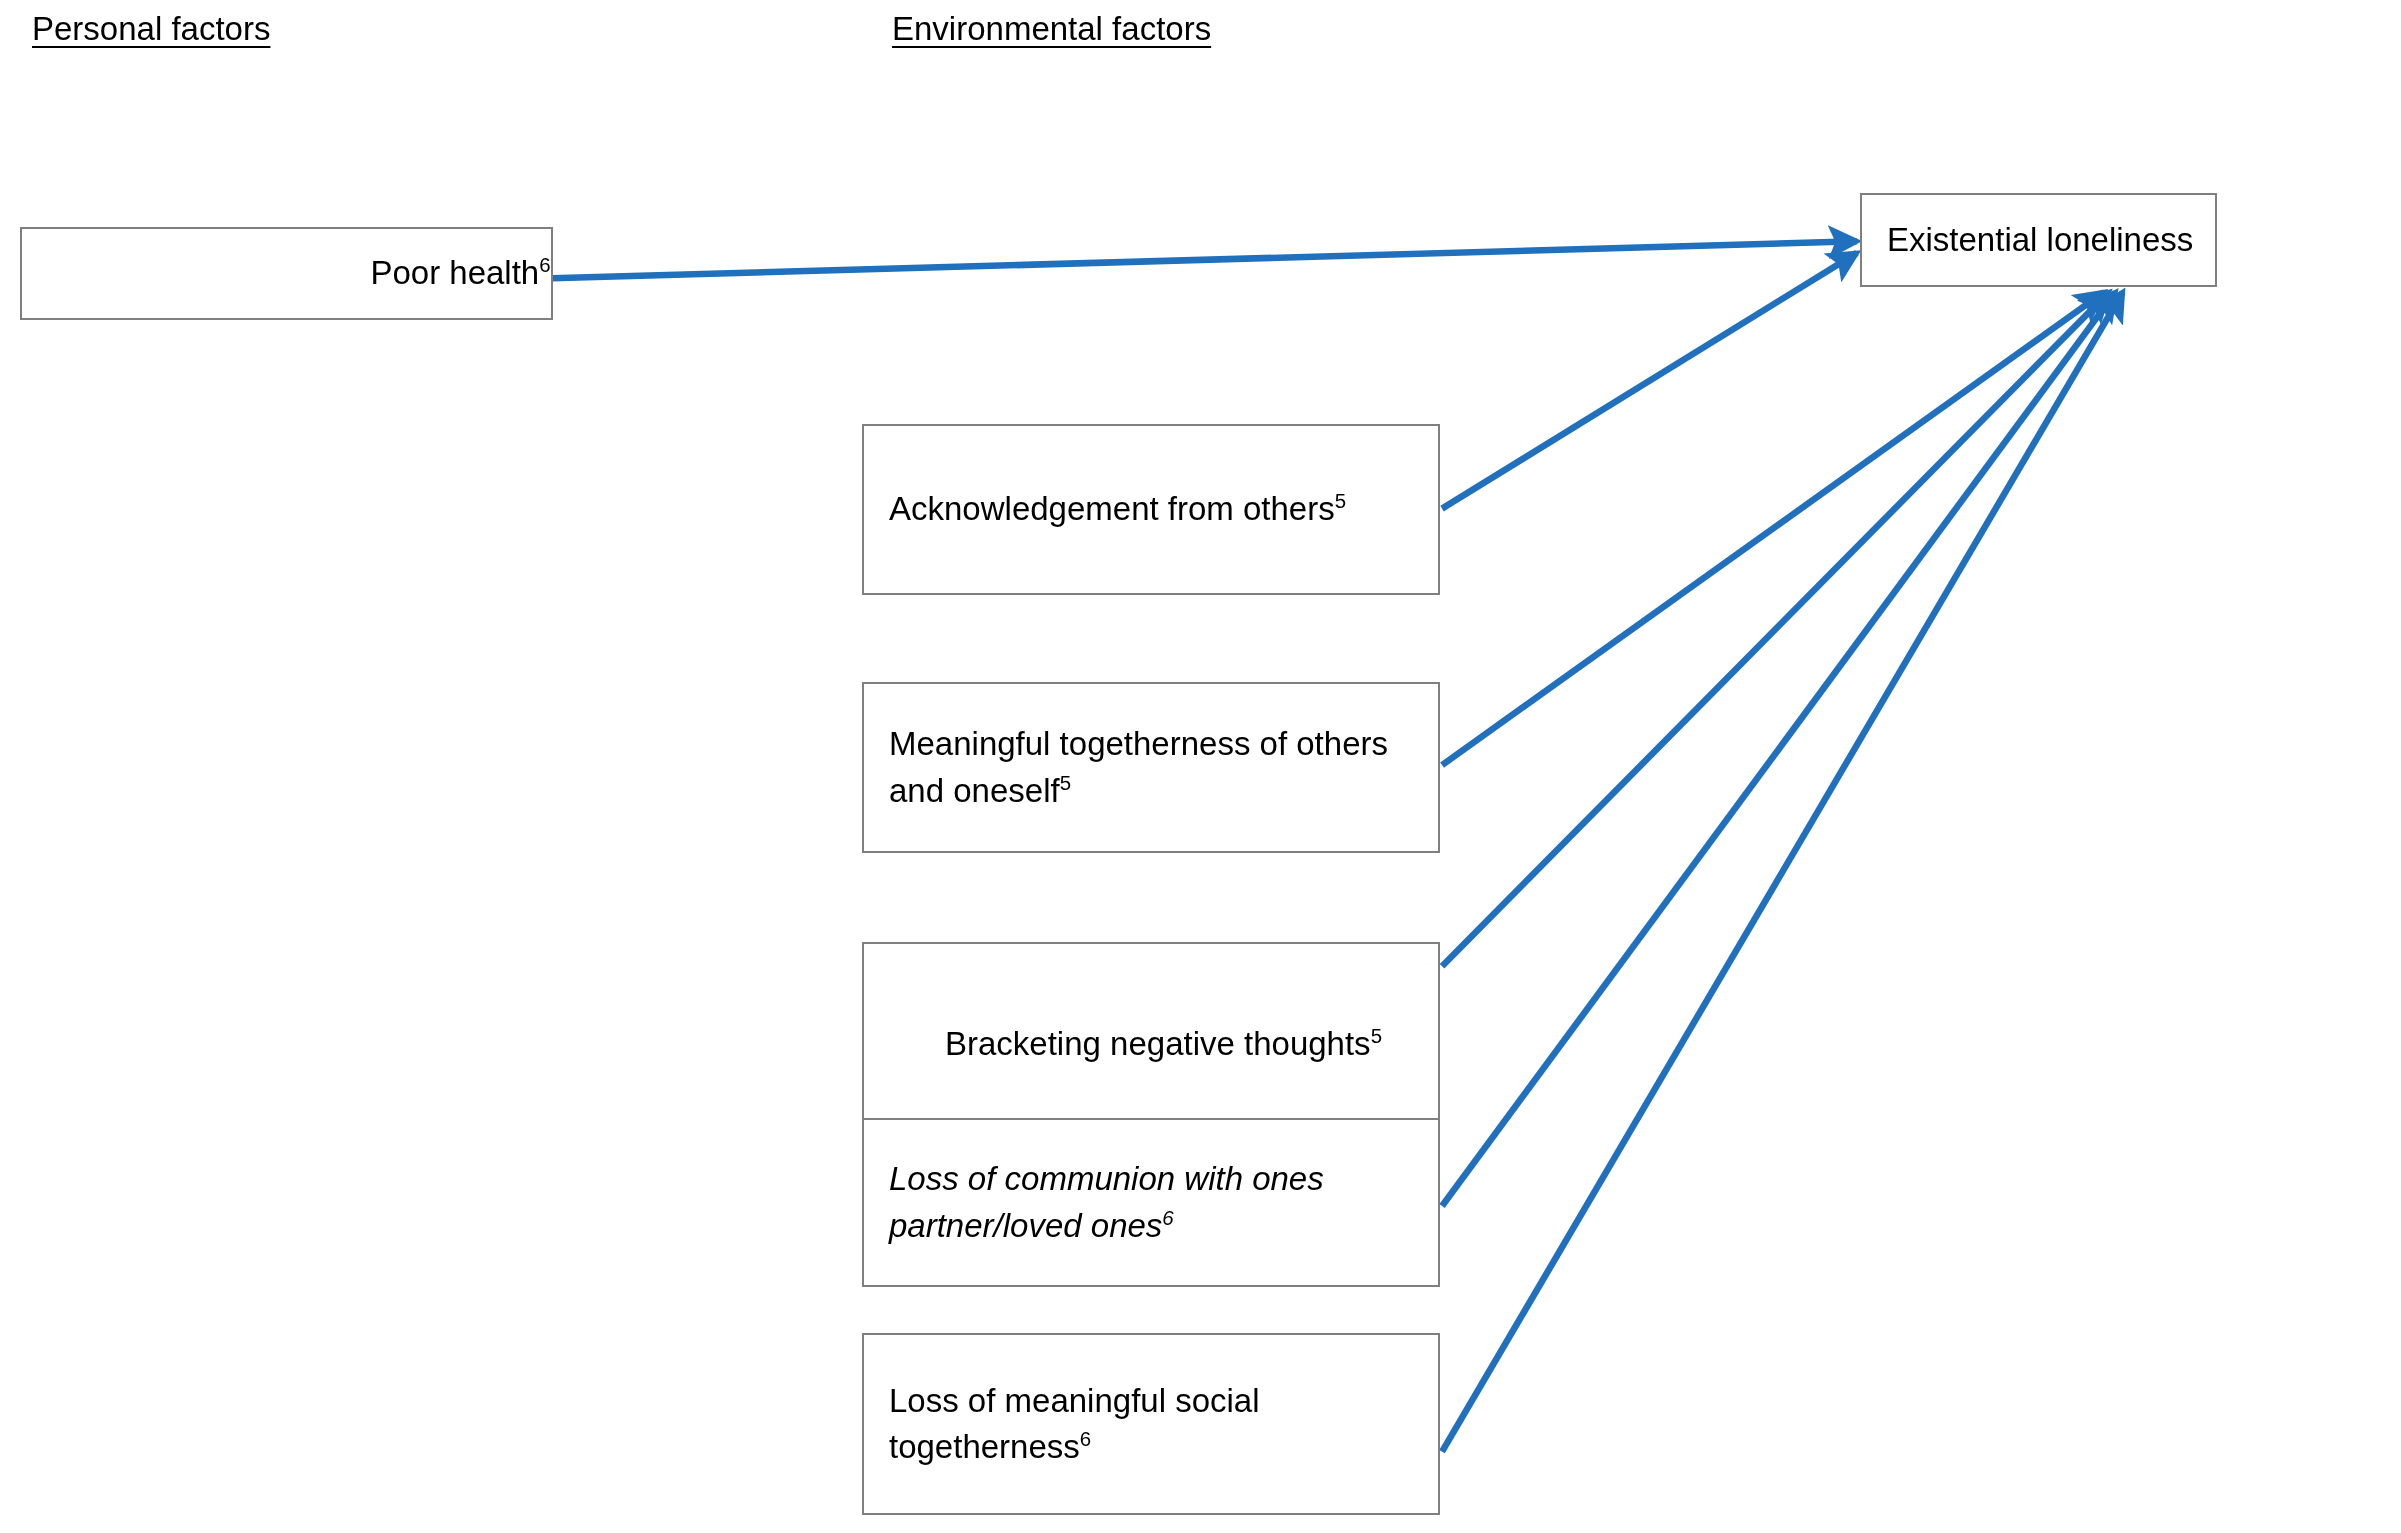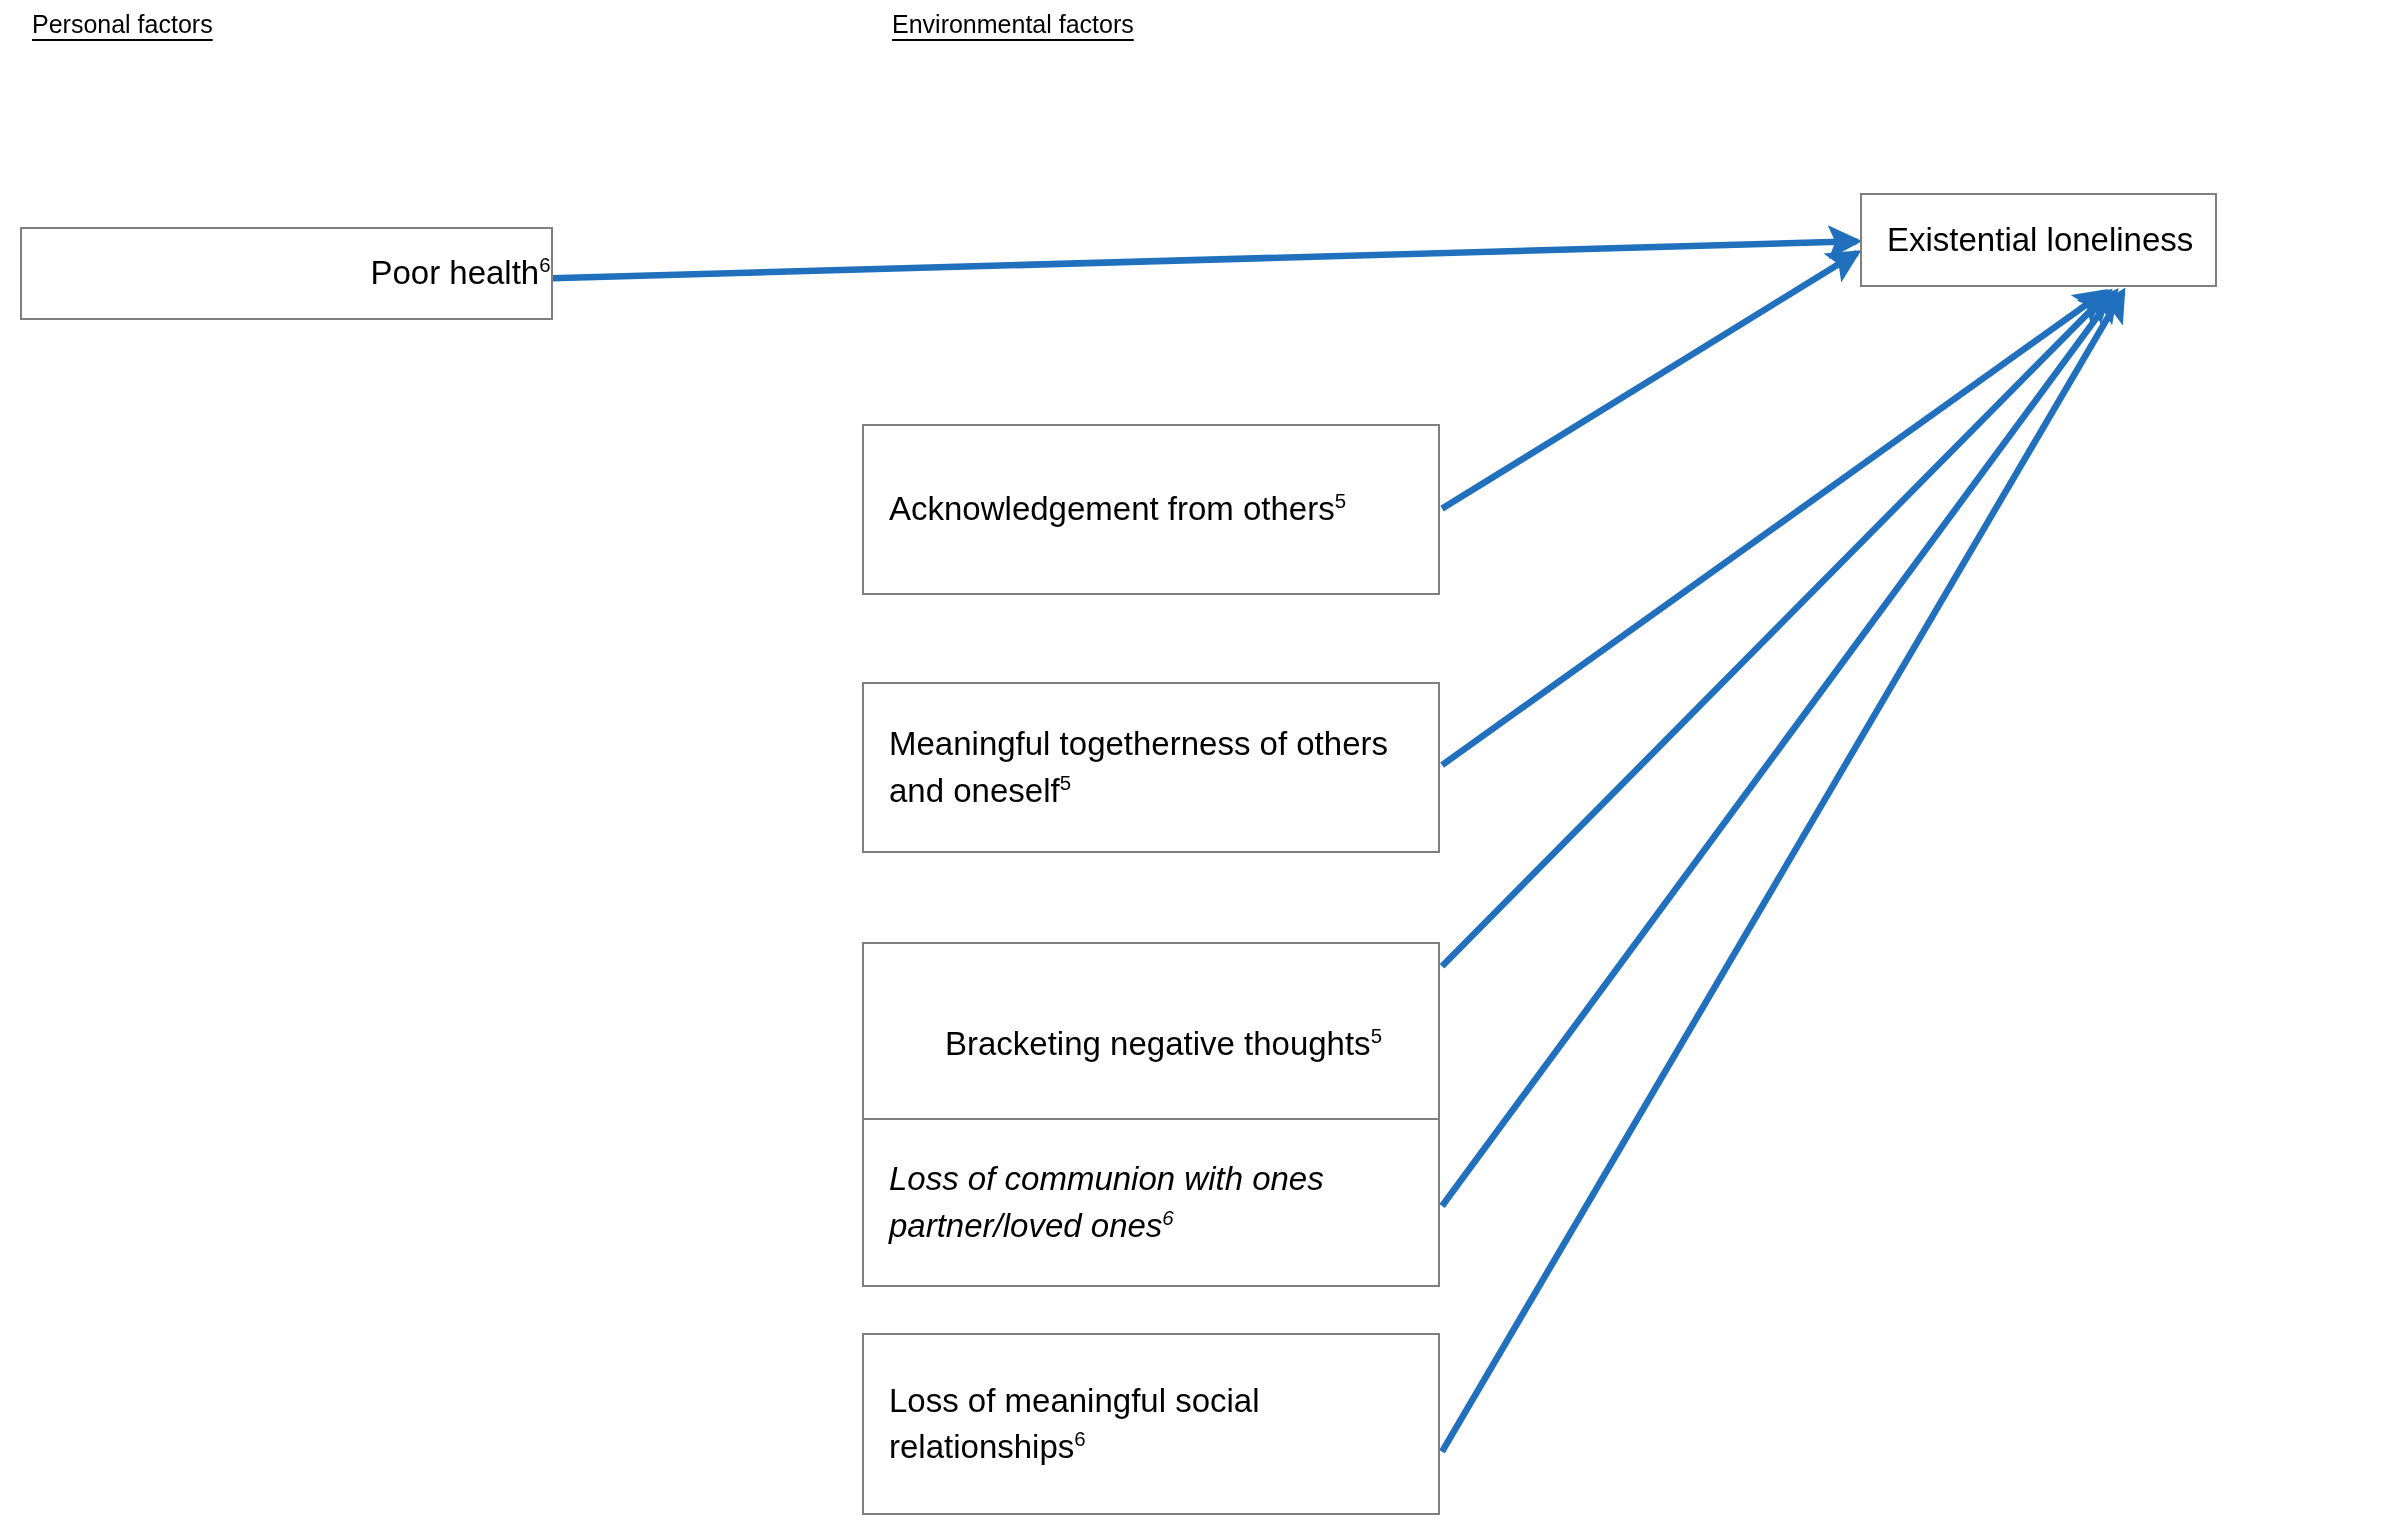--- a/index.html
+++ b/index.html
@@ -14,21 +14,21 @@
   #canvas {
     position: relative;
     width: 2401px;
     height: 1533px;
     background: #ffffff;
     overflow: hidden;
   }
   
   .col-heading {
     position: absolute;
-    font-size: 25px;
+    font-size: 33px;
     line-height: 1.15;
     color: #000000;
     text-decoration: underline;
     text-underline-offset: 5.8px;
     text-decoration-thickness: 2.2px;
     white-space: nowrap;
   }
   #heading-personal      { left: 32px;   top: 10.2px; }
   #heading-environmental { left: 892px; top: 10.2px; }
 
@@ -138,17 +138,17 @@
 
   <div id="node-bracketing-thoughts" class="node">
     <span class="node-label"><span>Bracketing negative thoughts</span><sup>5</sup></span>
   </div>
 
   <div id="node-loss-of-communion" class="node">
     <span class="node-label"><span>Loss of communion with ones partner/loved ones</span><sup>6</sup></span>
   </div>
 
   <div id="node-loss-of-social-relationships" class="node">
-    <span class="node-label"><span>Loss of meaningful social relationships</span><sup>6</sup></span>
+    <span class="node-label"><span>Loss of meaningful social togetherness</span><sup>6</sup></span>
   </div>
 
 </div>
 
 
 </body></html>

